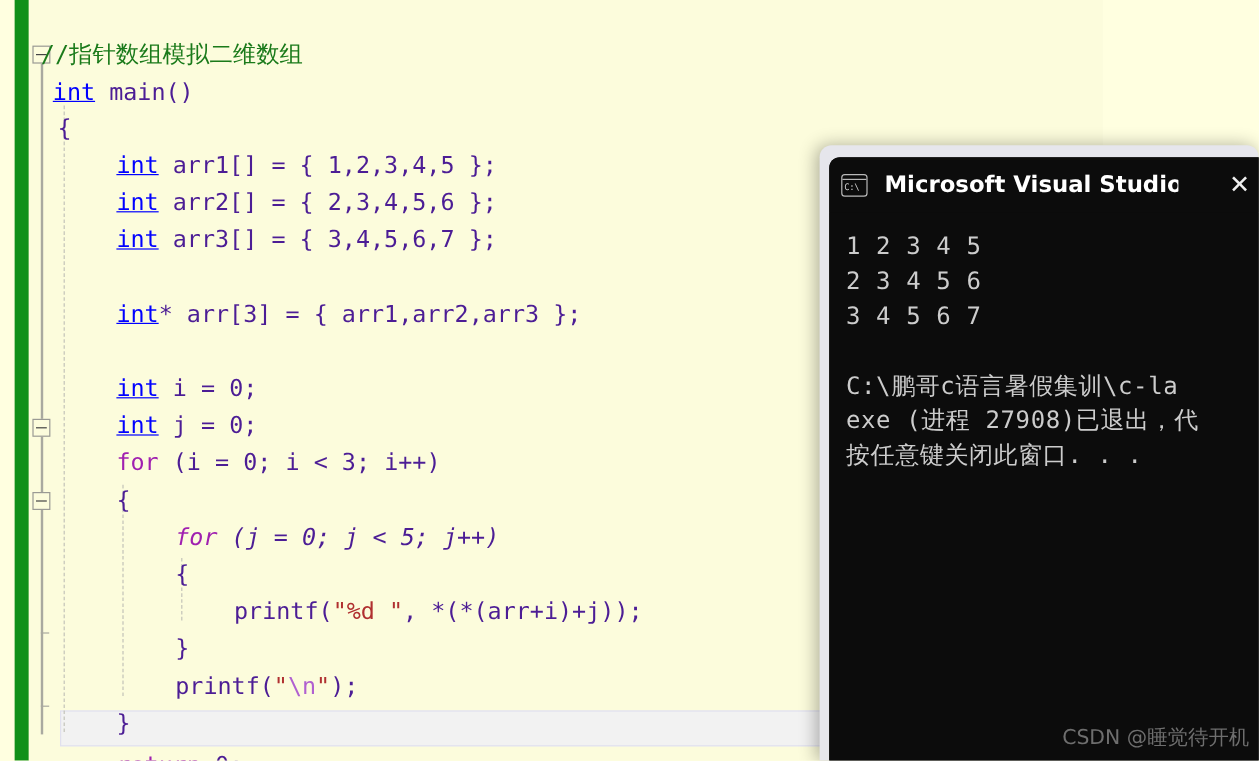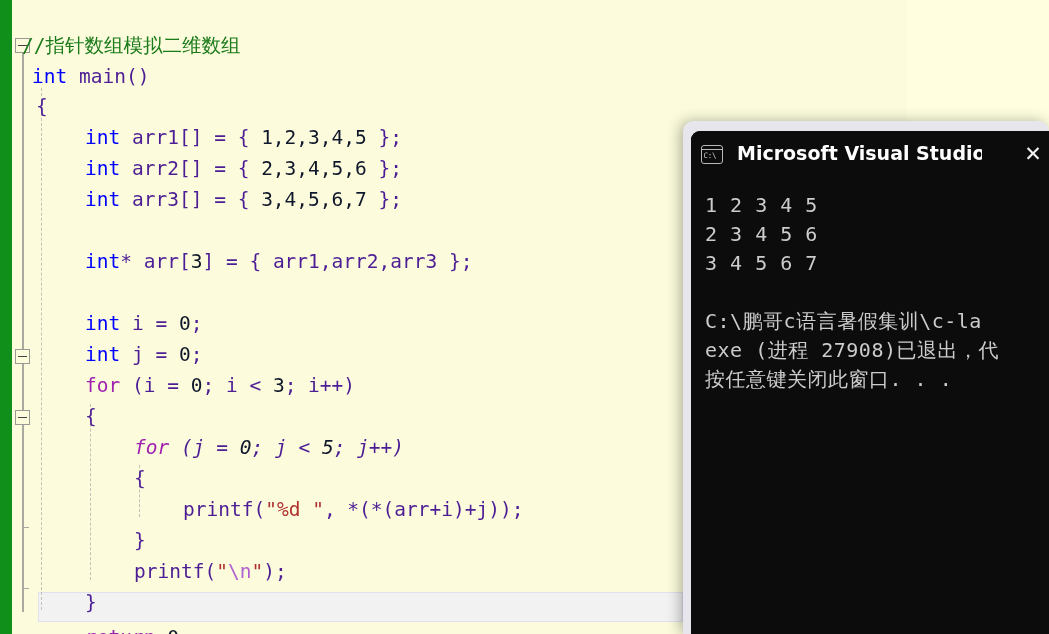--- a/index.html
+++ b/index.html
@@ -11,21 +11,21 @@
     width: 1049px;
     height: 634px;
     overflow: hidden;
     position: relative;
     font-family: "DejaVu Sans Mono", monospace;
   }
 
   
   #editor {
     position: absolute;
-    left: 0; top: 0;
+    left: 12px; top: 0;
     width: 907px; height: 634px;
     background: #fcfcdc;
     overflow: hidden;
   }
   .change-bar {
     position: absolute;
     left: 0; top: 0;
     width: 12px; height: 634px;
     background: #10901a;
   }
@@ -93,23 +93,23 @@
     width: 9px; height: 1px;
     background: #444;
   }
   .fold-tick {
     position: absolute;
     width: 7px; height: 0;
     border-top: 1px solid #a9a9a0;
   }
 
   
-  .kw   { color: #0000ff; }
+  .kw   { color: #0000ff; text-decoration: underline; }
   .ctl  { color: #a020b0; }
-  .num  { color: #0f172a; }
+  .num  { color: #4c1d95; }
   .str  { color: #b03030; }
   .esc  { color: #b060d0; }
   .cmt  { color: #1a7a1a; }
   .pln  { color: #4c1d95; }
 
   
   #console-window {
     position: absolute;
     left: 683px; top: 121px;
     width: 366px; height: 513px;
@@ -325,14 +325,15 @@
     <div id="console-body">
       <div class="cline">1 2 3 4 5</div>
       <div class="cline">2 3 4 5 6</div>
       <div class="cline">3 4 5 6 7</div>
       <div class="cline cgap"></div>
       <div class="cline">C:\鹏哥c语言暑假集训\c-la</div>
       <div class="cline">exe (进程 27908)已退出，代</div>
       <div class="cline">按任意键关闭此窗口. . .</div>
     </div>
 
+    <div id="watermark">CSDN @睡觉待开机</div>
   </div>
 </div>
 
 </body></html>

